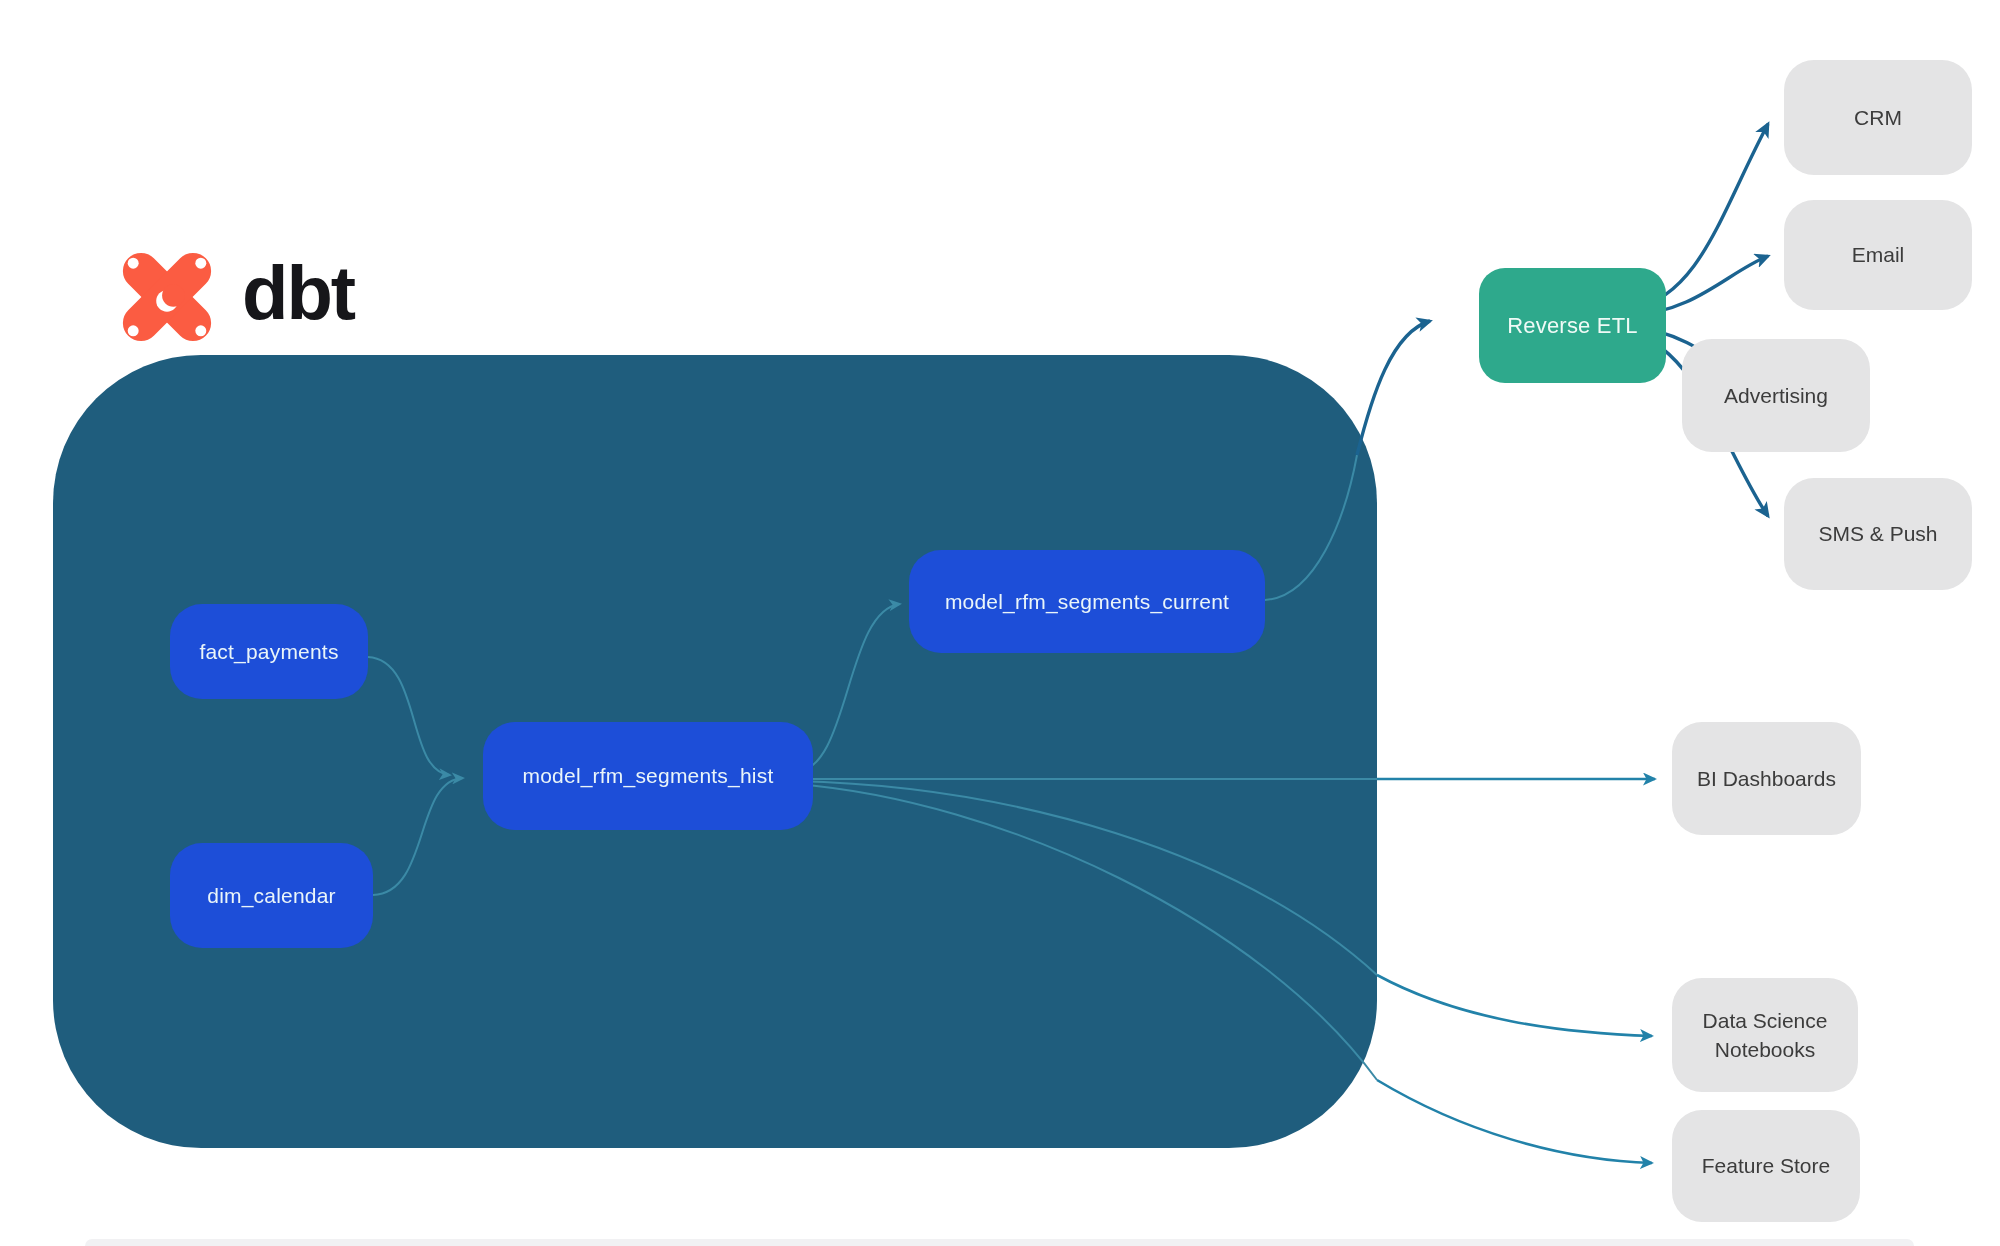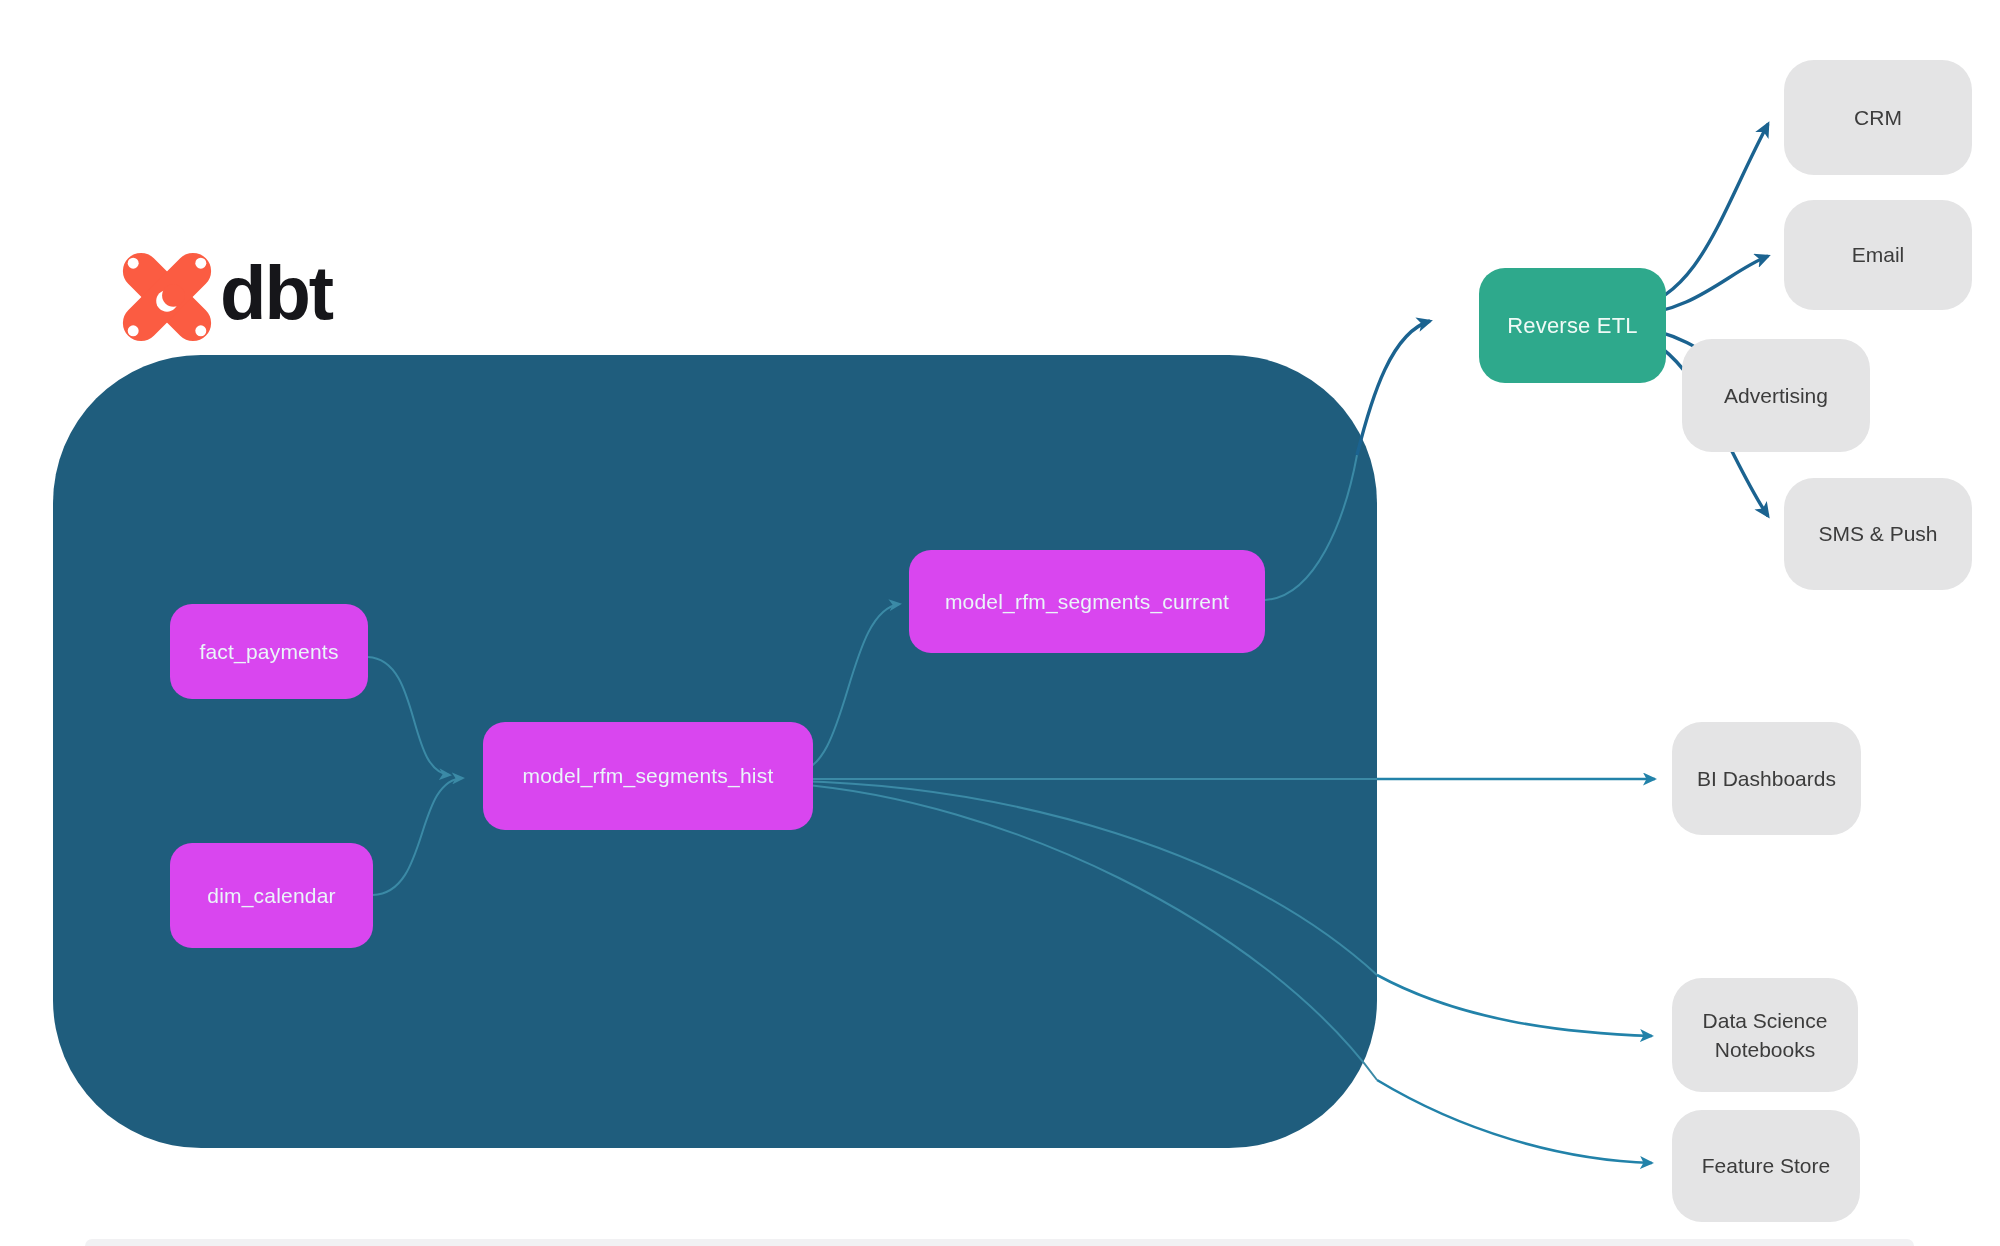--- a/index.html
+++ b/index.html
@@ -3,21 +3,21 @@
 <meta charset="utf-8">
 <style>
   html,body{margin:0;padding:0;background:#ffffff;}
   body{
     width:2000px;height:1246px;position:relative;overflow:hidden;
     font-family:"Liberation Sans","DejaVu Sans",sans-serif;
   }
   .stage{position:absolute;inset:0;}
 
   
-  .logo{position:absolute;left:118px;top:248px;display:flex;align-items:center;gap:4px;}
+  .logo{position:absolute;left:118px;top:248px;display:flex;align-items:center;gap:26px;}
   .logo svg{width:98px;height:98px;display:block;}
   .logo-text{
     font-size:76px;font-weight:bold;color:#16161a;letter-spacing:-2px;
     line-height:98px;transform:translateY(-4px);
   }
 
   
   .warehouse{
     position:absolute;left:53px;top:355px;width:1324px;height:793px;
     background:#1F5D7D;border-radius:148px;
@@ -25,21 +25,21 @@
 
   
   svg.edges{position:absolute;left:0;top:0;width:2000px;height:1246px;pointer-events:none;}
 
   
   .node{
     position:absolute;display:flex;align-items:center;justify-content:center;
     text-align:center;box-sizing:border-box;padding:0 12px;
   }
   .node span{display:block;width:100%;}
-  .teal{background:#d946ef;border-radius:22px;color:#EAF5F9;font-size:21px;letter-spacing:.2px;justify-content:flex-end;}
+  .teal{background:#1d4ed8;border-radius:32px;color:#EAF5F9;font-size:21px;letter-spacing:.2px;justify-content:flex-end;}
   .green{background:#2EA98C;border-radius:26px;color:#EFFAF6;font-size:22px;letter-spacing:.2px;margin-left:36px;}
   .gray{background:#E4E4E5;border-radius:30px;color:#3C3C3C;font-size:21px;line-height:1.4;}
 
   .bottom-edge{
     position:absolute;left:85px;top:1239px;width:1829px;height:7px;
     background:#F1F1F3;border-radius:8px 8px 0 0;
   }
 </style>
 </head>
 <body>

